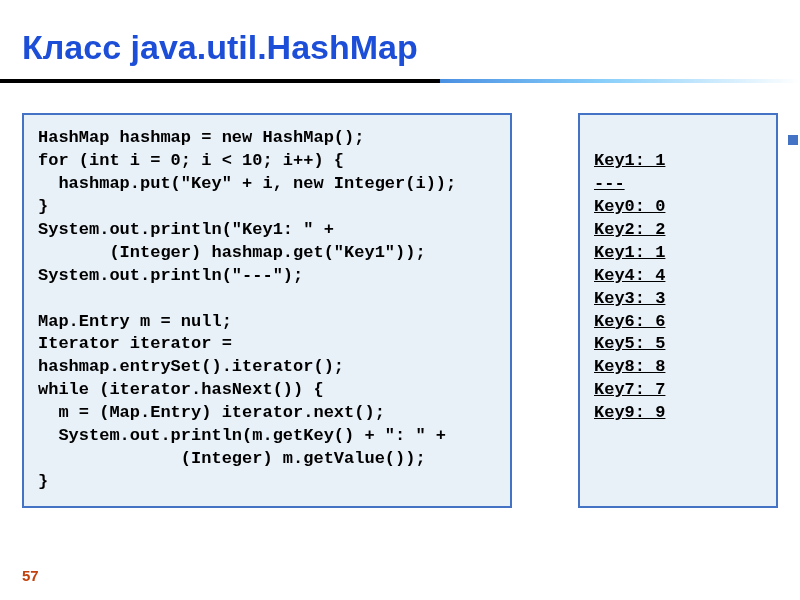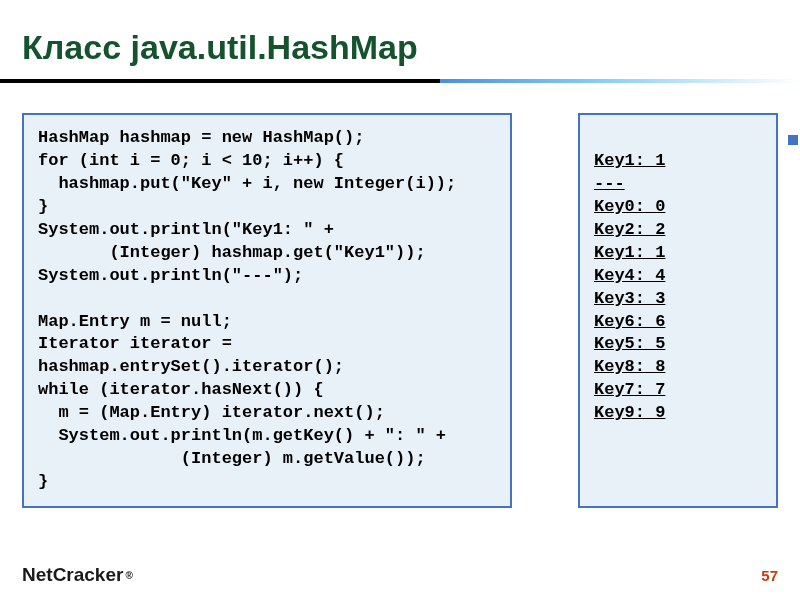--- a/index.html
+++ b/index.html
@@ -16,21 +16,21 @@
       overflow: hidden;
     }
     .slide {
       width: 100%;
       height: 100%;
       position: relative;
     }
     .title {
       font-size: 34px;
       font-weight: bold;
-      color: #14532d;
+      color: #1d4ed8;
       padding: 28px 22px 12px 22px;
     }
     .title-underline {
       height: 4px;
       background: linear-gradient(to right, #000000 0%, #000000 55%, #4a90e2 55%, #87cefa 75%, #ffffff 100%);
       margin: 0 0 30px 0;
     }
     .content-area {
       display: flex;
       gap: 20px;
@@ -135,21 +135,16 @@
 Key4: 4
 Key3: 3
 Key6: 6
 Key5: 5
 Key8: 8
 Key7: 7
 Key9: 9</div>
   </div>
 
   <div class="footer">
-    <div class="logo">
-      <span class="logo-net">Net</span>
-        <span class="logo-cracker">Cracker</span>
-        <span class="logo-reg">®</span>
-    </div>
     <div class="page-number">57</div>
   </div>
 
 </div>
 
 </body></html>

